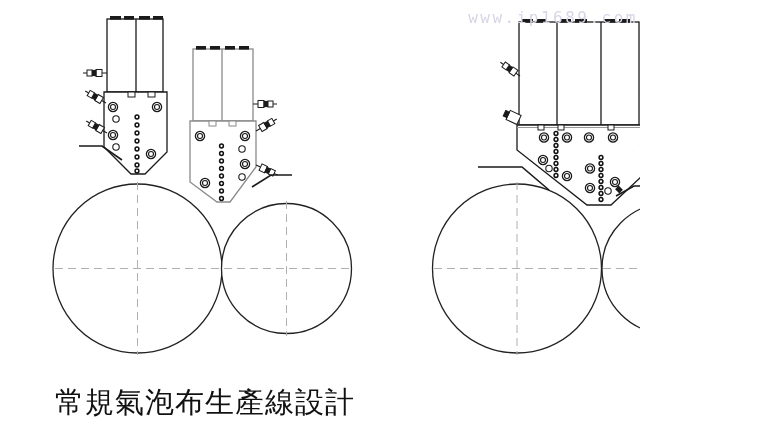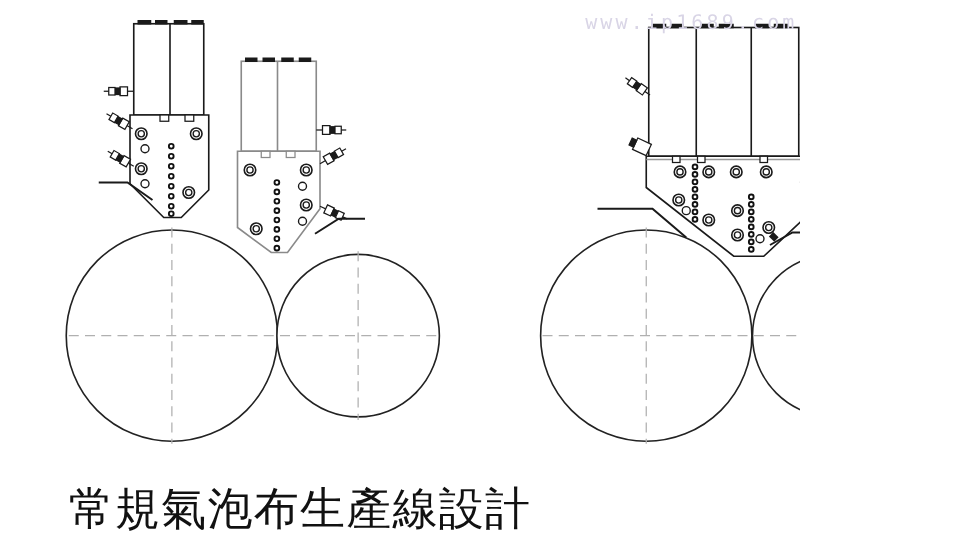--- a/index.html
+++ b/index.html
@@ -19,21 +19,21 @@
     color:#d9d5e6;
     user-select:none;
     white-space:nowrap;
   }
   .caption{
     position:absolute;
     top:383px;
     width:300px;
     text-align:center;
     font-family:Liberation Sans, sans-serif;
-    font-size:36px;
+    font-size:29px;
     color:#111111;
     letter-spacing:1px;
     white-space:nowrap;
   }
   .caption.left{left:55px;}
   .caption.right{left:443px;}
   svg{position:absolute;top:0;left:0;}
 </style>
 </head>
 <body>

